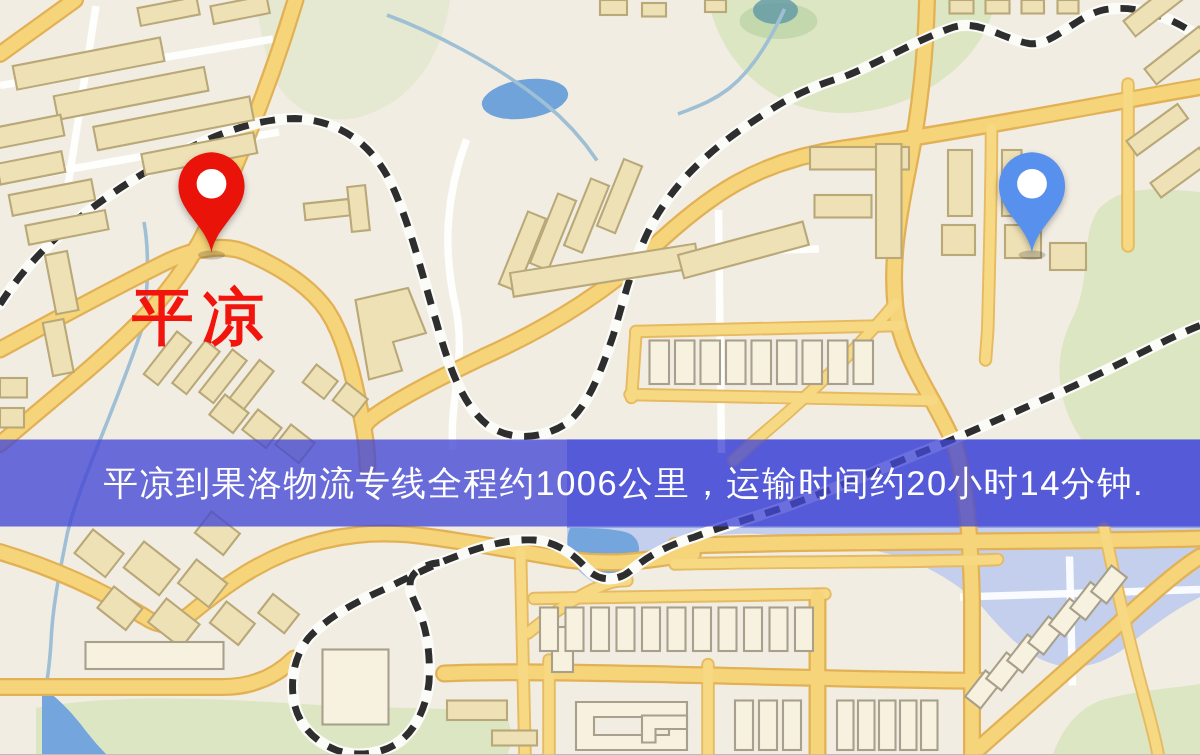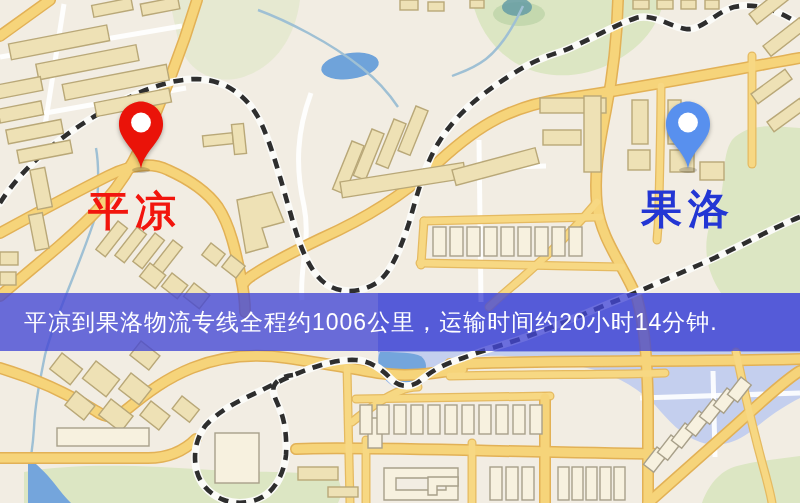--- a/index.html
+++ b/index.html
@@ -25,21 +25,21 @@
   .pin-origin{left:114px;top:100px;}
   .pin-destination{left:661px;top:100px;}
 
   .place-label{position:absolute;z-index:6;font-size:41px;font-weight:700;line-height:1;
     letter-spacing:6px;white-space:nowrap;margin-top:10px;}
   .label-origin{left:88px;top:181px;}
   .label-destination{left:641px;top:179px;}
 
   .banner{position:absolute;left:0;top:293px;width:800px;height:58px;z-index:4;
     display:flex;align-items:center;box-sizing:border-box;padding-left:24px;}
-  .banner span{font-size:23px;letter-spacing:1px;white-space:nowrap;}
+  .banner span{font-size:23px;letter-spacing:1px;white-space:nowrap;margin-left:45px;}
 </style>
 </head>
 <body>
 
 <div class="screen">
 
   <svg class="map-svg" width="800" height="503" viewBox="0 0 800 503">
 
     <defs>
       <path id="y1" d="M197,0 C185,40 165,95 140,148 C120,190 95,215 58,247 C38,264 15,283 0,296"></path>
@@ -305,19 +305,18 @@
   </div>
 
   <div class="pin pin-destination" style="color: rgb(88, 144, 238);">
     <svg viewBox="0 0 60 80">
       <path fill="currentColor" d="M30,76 C27,60 14,51 8,38 C2,25 7,9 21,3.5 C27,1 33,1 39,3.5 C53,9 58,25 52,38 C46,51 33,60 30,76 Z"></path>
       <circle cx="30" cy="25" r="11" fill="#ffffff"></circle>
     </svg>
   </div>
 
   <div class="place-label label-origin" style="color: rgb(242, 21, 13);">平凉</div>
-  <div class="place-label label-destination" style="color: rgb(35, 54, 212);">果洛</div>
 
   <div class="banner" style="background-color: rgba(66, 71, 213, 0.78);">
     <span style="color: rgb(255, 255, 255);">平凉到果洛物流专线全程约1006公里，运输时间约20小时14分钟.</span>
   </div>
 
 </div>
 
 </body></html>

